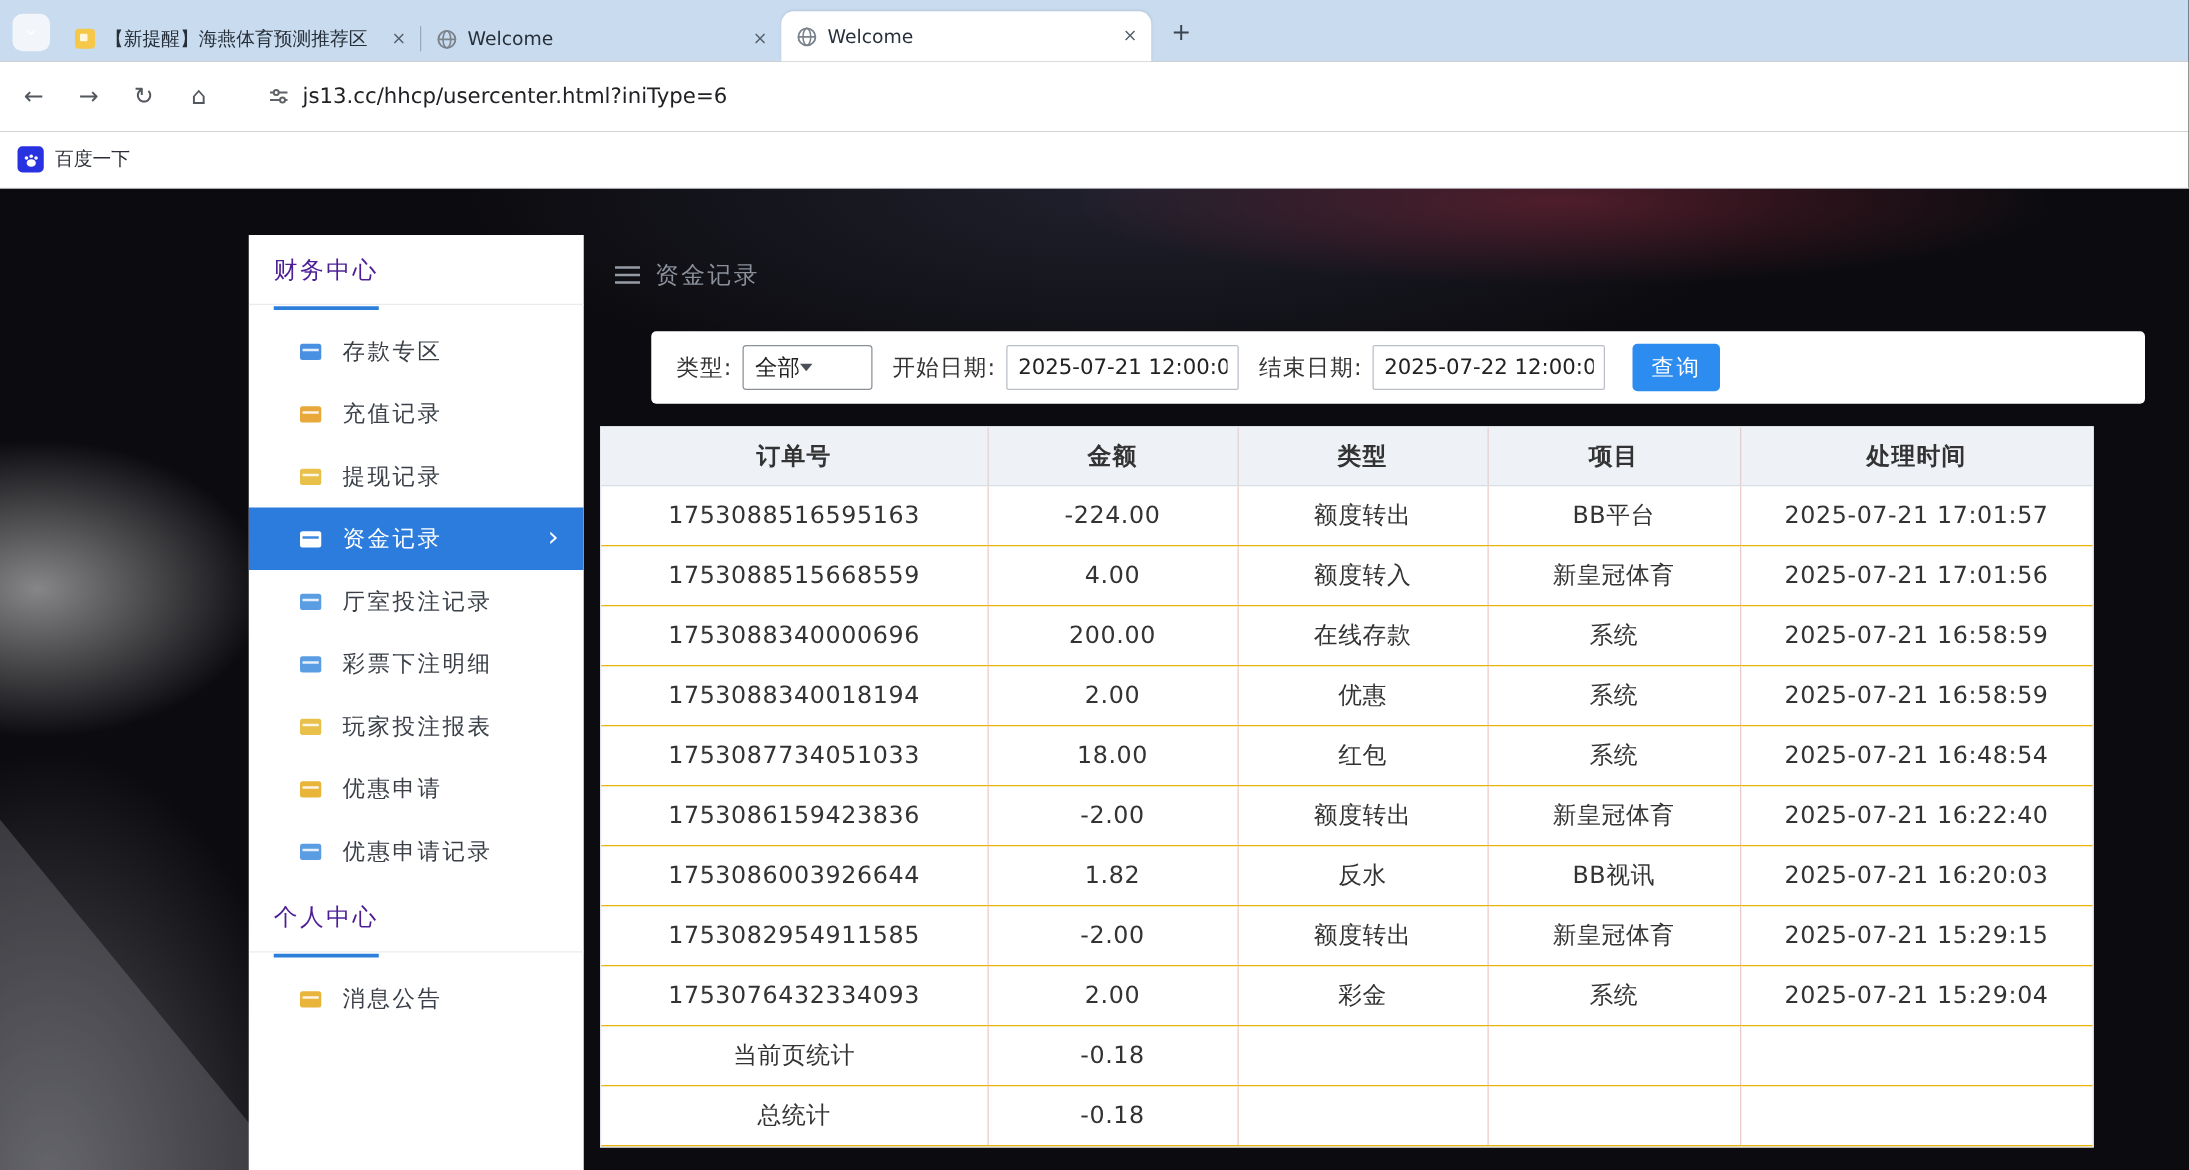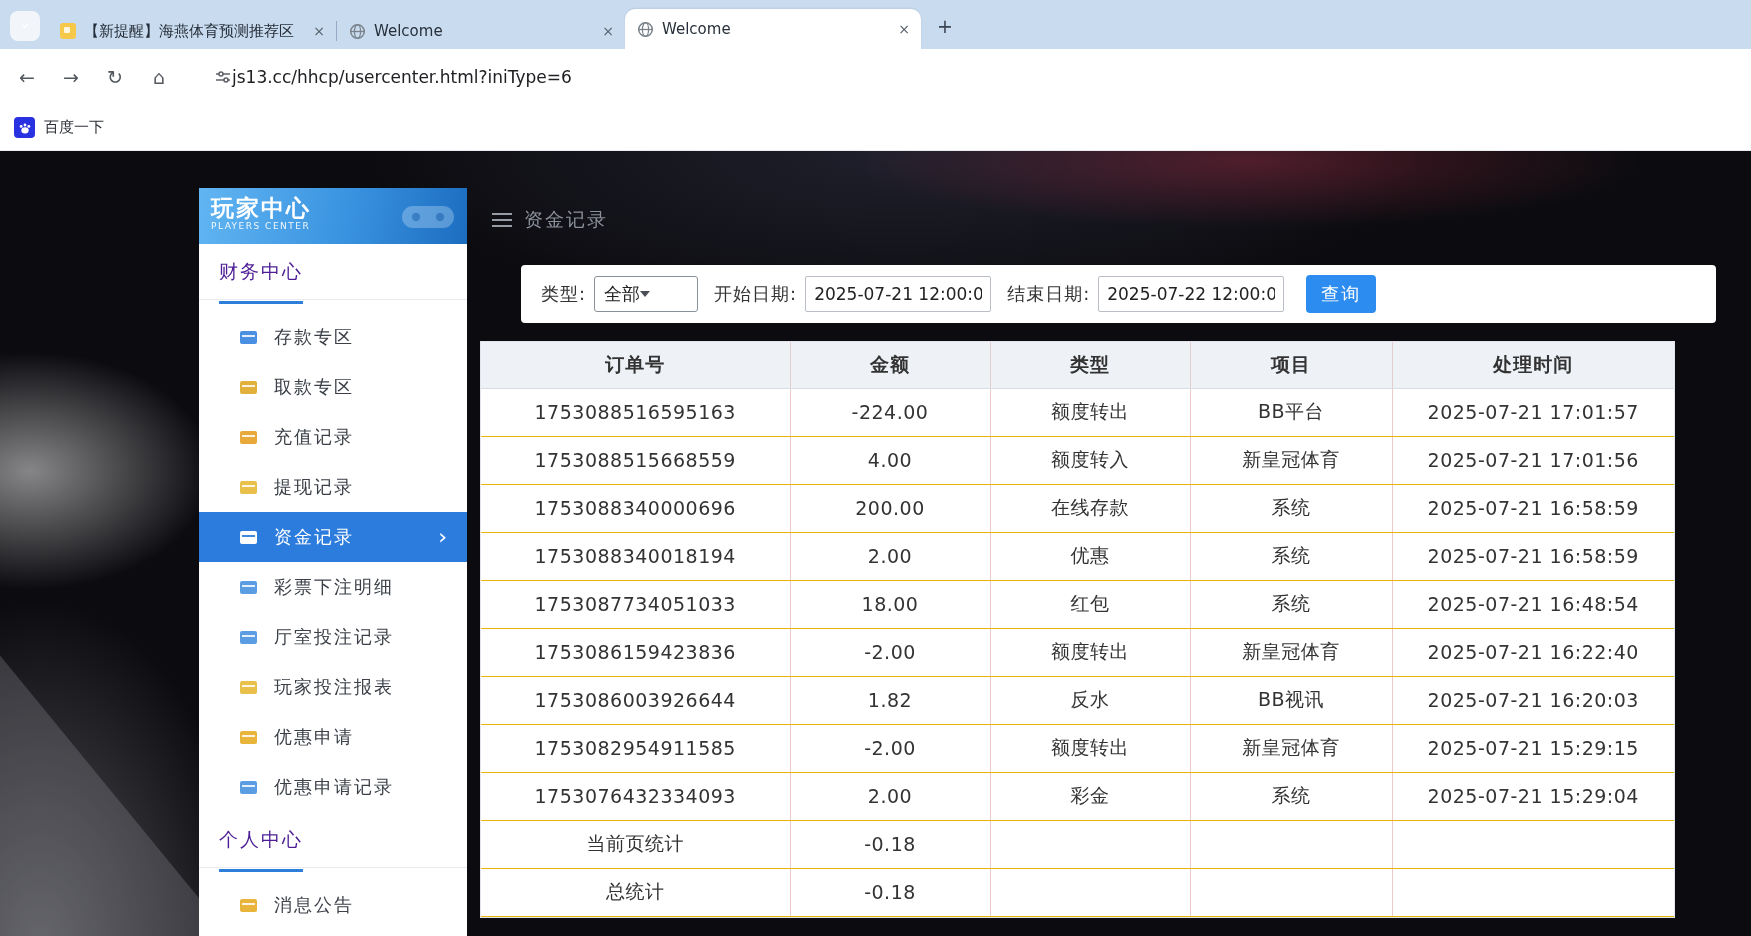--- a/index.html
+++ b/index.html
@@ -15,21 +15,21 @@
   .tab-title { flex:1; white-space:nowrap; overflow:hidden; text-overflow:ellipsis; }
   .tab-close { width:18px; height:18px; border-radius:50%; display:flex; align-items:center; justify-content:center; color:#55606b; font-size:14px; cursor:pointer; }
   .tab-sep { width:1px; height:20px; background:#93a9c4; margin-bottom:8px; }
   .fav-yellow { width:16px; height:16px; border-radius:3px; background:#f5c84a; position:relative; flex:none; }
   .fav-yellow::after { content:""; position:absolute; left:4px; top:4px; width:6px; height:6px; background:#fff7dd; border-radius:1px; }
   .globe { flex:none; }
   .newtab-btn { width:28px; height:28px; margin:0 0 9px 10px; border-radius:6px; color:#3c4450; font-size:19px; display:flex; align-items:center; justify-content:center; cursor:pointer; }
 
   .addressbar { position:absolute; top:49px; left:0; width:1751px; height:56px; background:#ffffff; display:flex; align-items:center; }
   .nav-ic { width:34px; height:34px; margin-left:10px; border-radius:50%; display:flex; align-items:center; justify-content:center; font-size:19px; color:#53575e; cursor:pointer; }
-  .url-field { display:flex; align-items:center; margin-left:22px; height:38px; flex:0 0 auto; min-width:620px; padding:0 16px; border-radius:19px; background:#ffffff; cursor:text;text-align:center; }
+  .url-field { display:flex; align-items:center; gap:10px; margin-left:22px; height:38px; flex:0 0 auto; min-width:620px; padding:0 16px; border-radius:19px; background:#ffffff; cursor:text;text-align:center; }
   .url-text { font-size:17px; color:#202124; }
 
   .bookmarksbar { position:absolute; top:105px; left:0; width:1751px; height:46px; background:#ffffff; border-bottom:1px solid #e8ebef; display:flex; align-items:center; padding-left:14px; gap:9px; }
   .baidu-ic { width:21px; height:21px; border-radius:4px; background:#2932e1; display:flex; align-items:center; justify-content:center; flex:none; }
   .bm-label { font-size:15px; color:#2b2f35; }
 
   
   .page { position:absolute; top:151px; left:0; width:1751px; height:785px;
     background:
       radial-gradient(ellipse 260px 170px at 30px 320px, rgba(255,255,255,.50), rgba(255,255,255,0) 70%),
@@ -137,62 +137,49 @@
         <circle cx="10" cy="6.2" r="1.8" fill="#fff"></circle>
         <circle cx="14.8" cy="8" r="1.8" fill="#fff"></circle>
       </svg>
   </div>
   <span class="bm-label">百度一下</span>
 </div>
 
 <div class="page">
 
   <div class="sidebar">
-    <div class="side-header">
-      <div class="side-title">玩家中心</div>
-      <div class="side-sub">PLAYERS CENTER</div>
-      <svg class="side-gamepad" width="62" height="38" viewBox="0 0 62 38">
-        <rect x="5" y="9" width="52" height="22" rx="11" fill="rgba(220,240,255,.55)"></rect>
-        <circle cx="19" cy="20" r="4.2" fill="rgba(20,80,150,.55)"></circle>
-        <circle cx="43" cy="20" r="4.2" fill="rgba(20,80,150,.55)"></circle>
-      </svg>
-    </div>
 
     <div class="side-section">
       <span class="side-section-label">财务中心</span>
     </div>
     <div class="menu">
         <div class="menu-item">
           <span class="icon-chip" style="color: rgb(74, 144, 226);"></span>
           <span class="menu-label">存款专区</span>
         </div>
         <div class="menu-item">
-          <span class="icon-chip" style="color: rgb(226, 177, 60);"></span>
-          <span class="menu-label">取款专区</span>
-        </div>
-        <div class="menu-item">
           <span class="icon-chip" style="color: rgb(232, 169, 58);"></span>
           <span class="menu-label">充值记录</span>
         </div>
         <div class="menu-item">
           <span class="icon-chip" style="color: rgb(232, 192, 74);"></span>
           <span class="menu-label">提现记录</span>
         </div>
         <div class="menu-item active">
           <span class="icon-chip" style="color: rgb(255, 255, 255);"></span>
           <span class="menu-label">资金记录</span>
           <span class="chev">›</span>
         </div>
         <div class="menu-item">
           <span class="icon-chip" style="color: rgb(90, 157, 226);"></span>
+          <span class="menu-label">厅室投注记录</span>
+        </div>
+        <div class="menu-item">
+          <span class="icon-chip" style="color: rgb(90, 157, 226);"></span>
           <span class="menu-label">彩票下注明细</span>
-        </div>
-        <div class="menu-item">
-          <span class="icon-chip" style="color: rgb(90, 157, 226);"></span>
-          <span class="menu-label">厅室投注记录</span>
         </div>
         <div class="menu-item">
           <span class="icon-chip" style="color: rgb(232, 192, 74);"></span>
           <span class="menu-label">玩家投注报表</span>
         </div>
         <div class="menu-item">
           <span class="icon-chip" style="color: rgb(232, 180, 58);"></span>
           <span class="menu-label">优惠申请</span>
         </div>
         <div class="menu-item">

